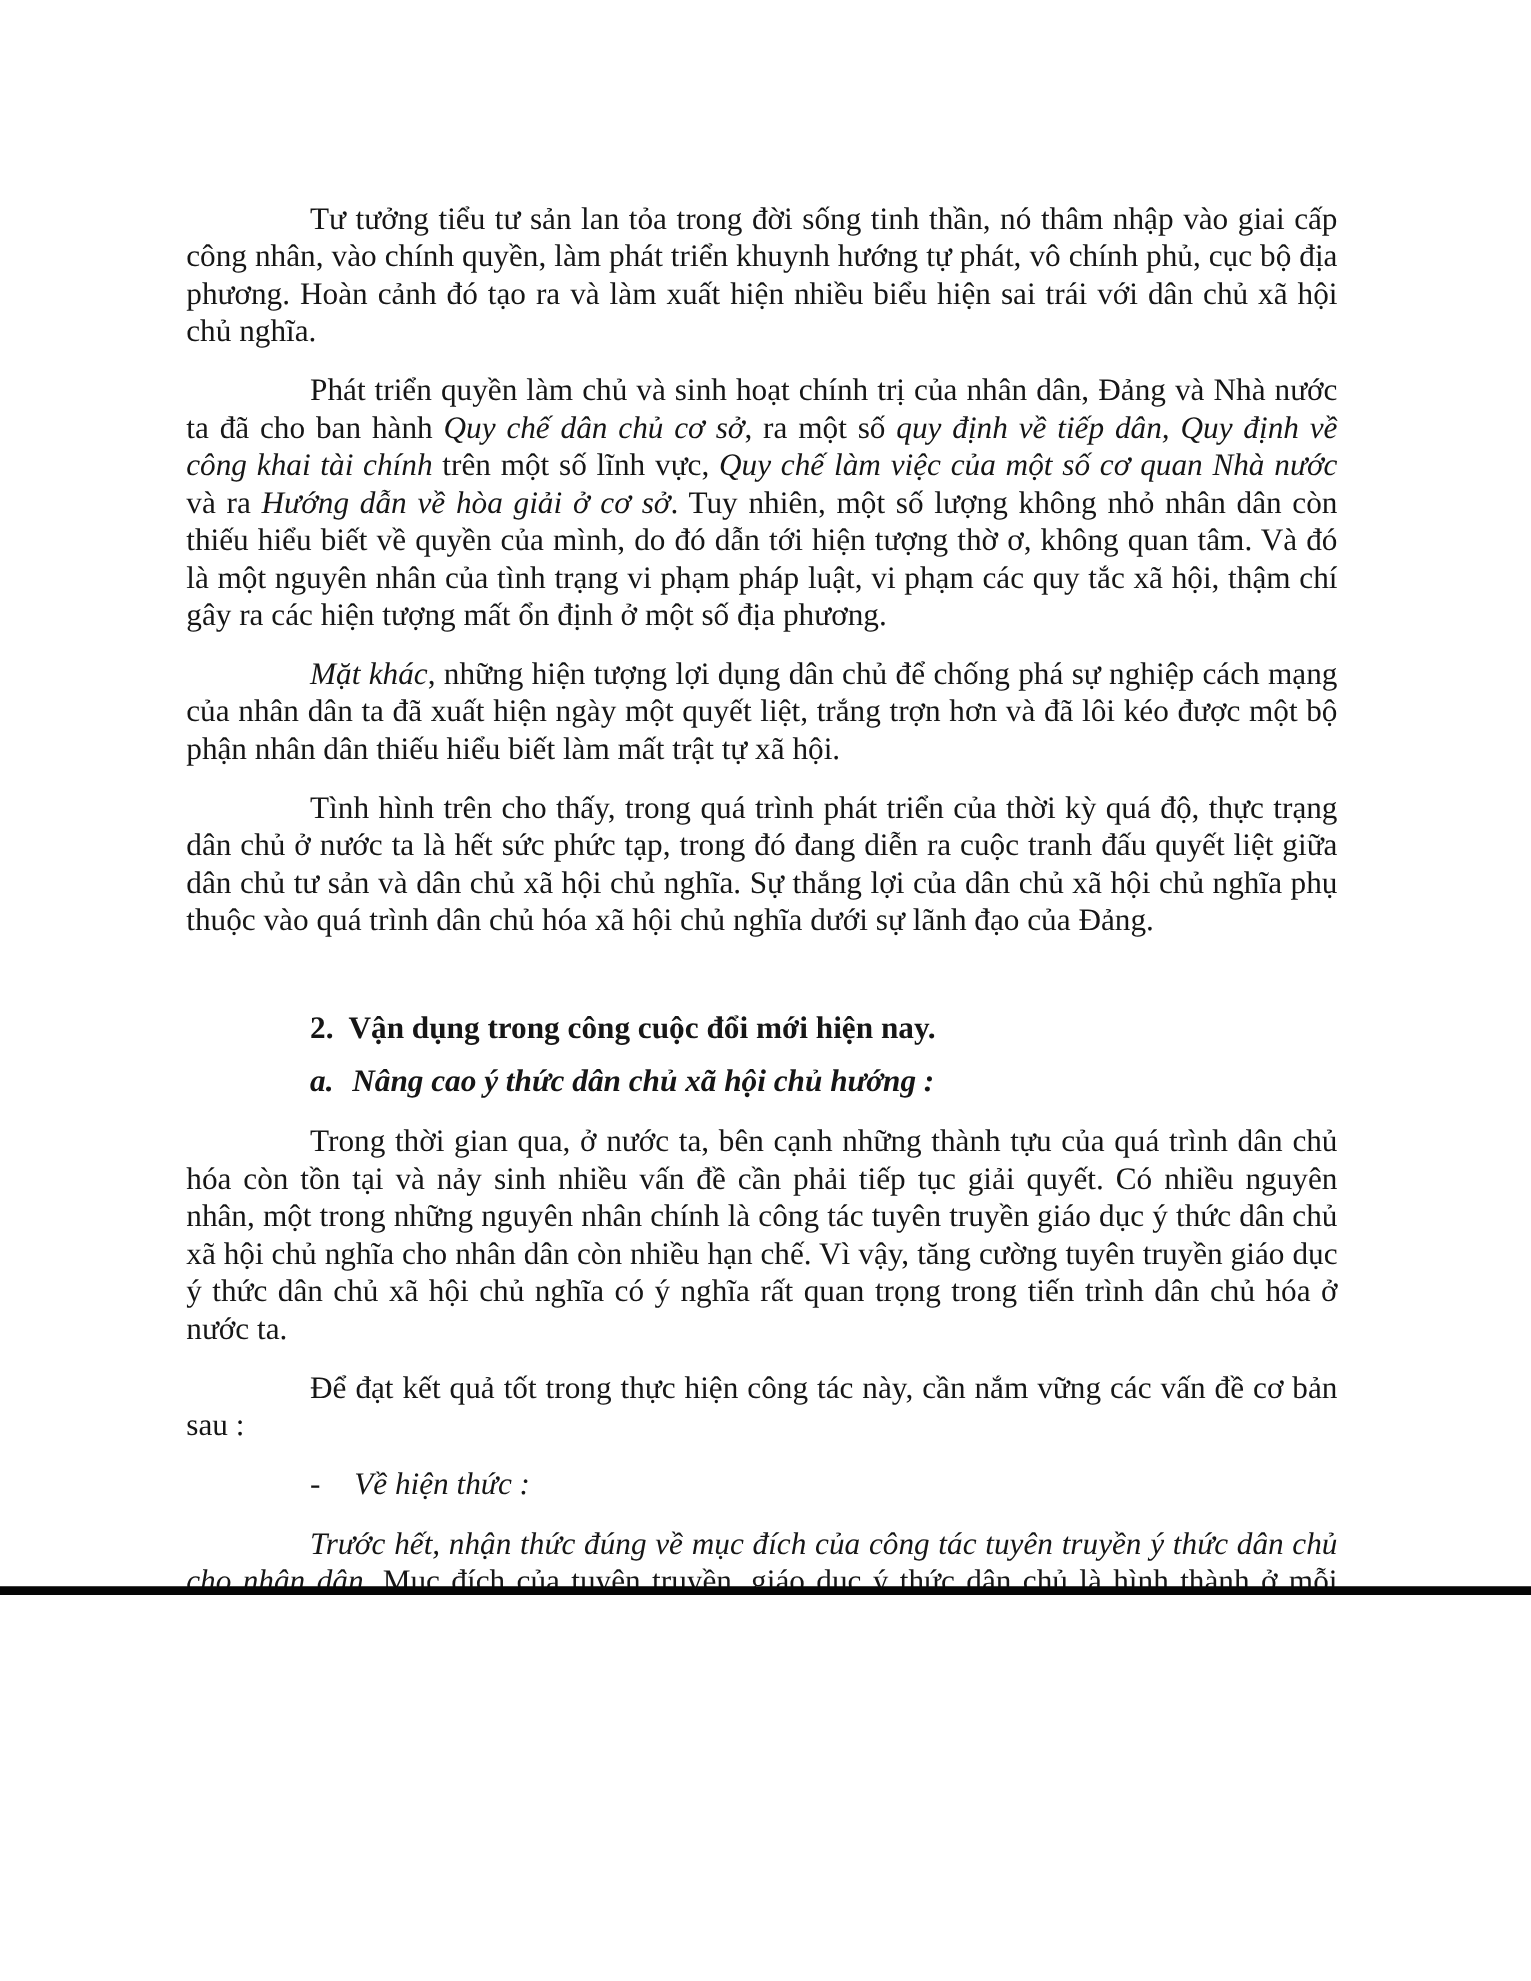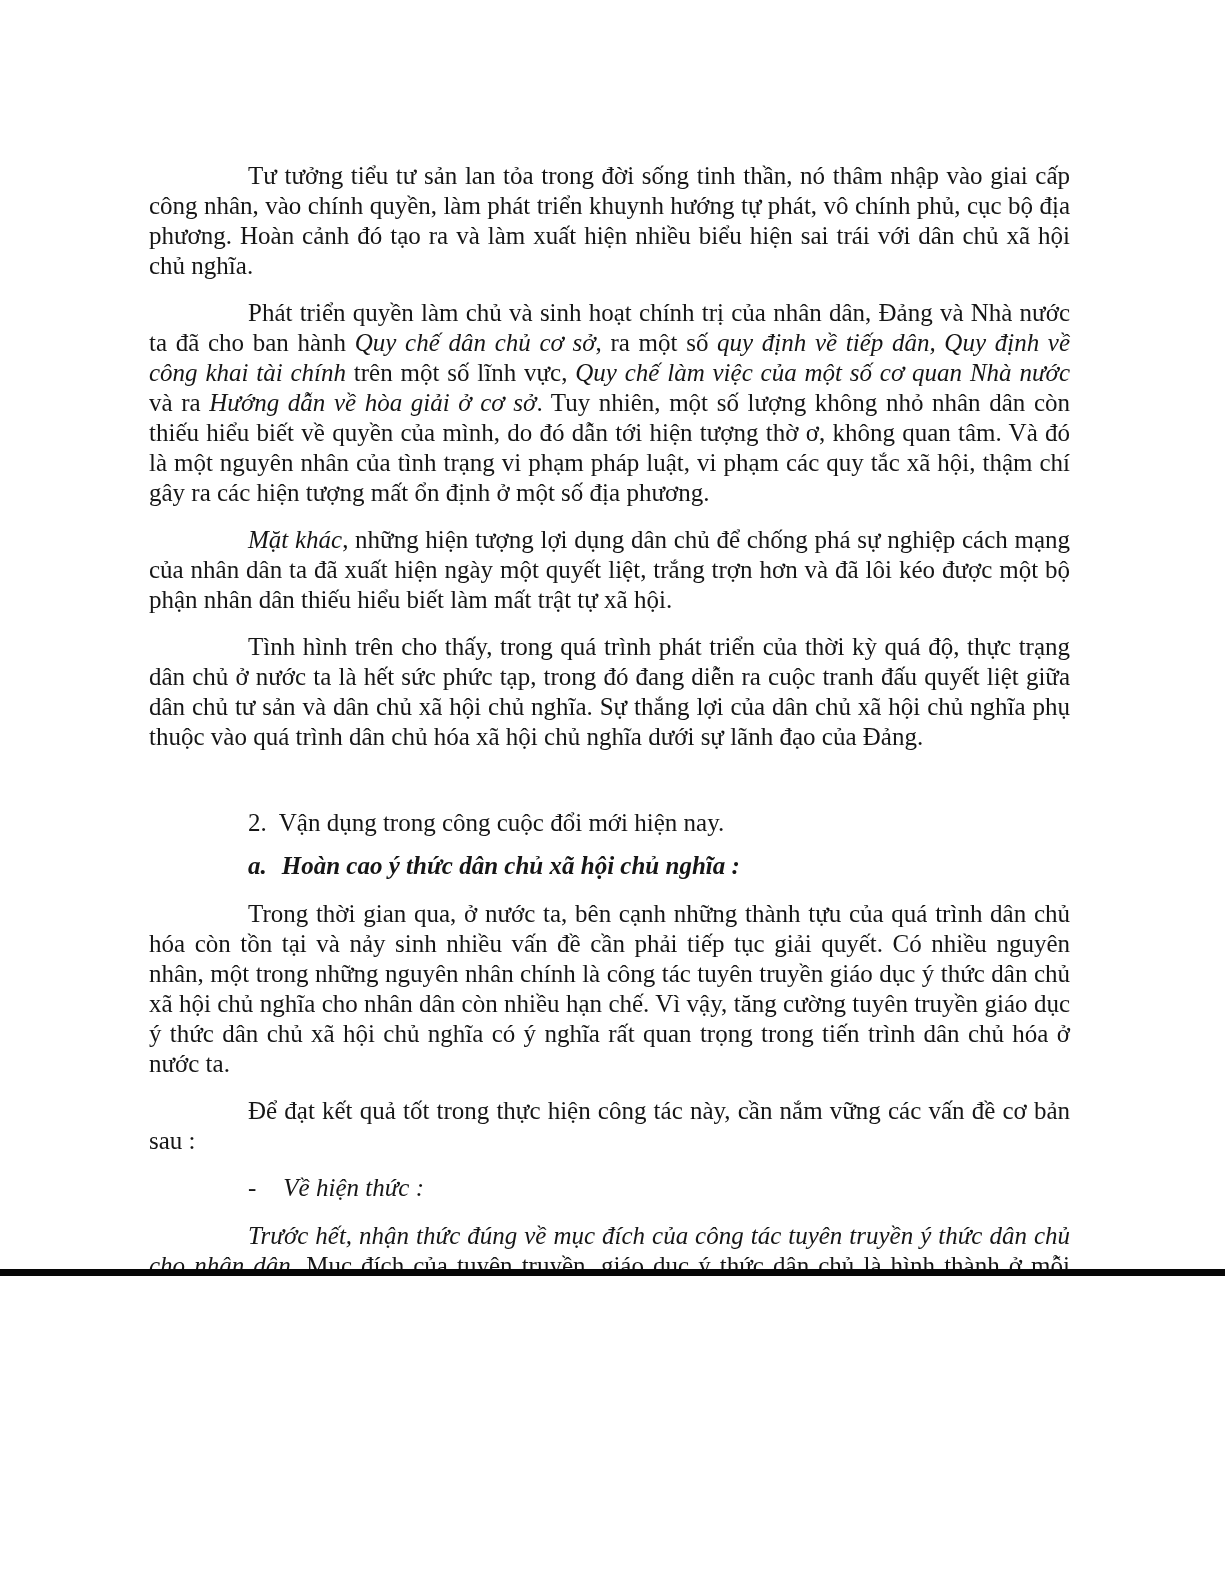--- a/index.html
+++ b/index.html
@@ -26,21 +26,21 @@
     font-size: 25px;
     line-height: 30px;
     text-align: justify;
     text-indent: 99px;
     margin: 0 0 17px 0;
   }
   .para span { white-space: pre-wrap; }
   .heading-2 {
     font-size: 25px;
     line-height: 30px;
-    font-weight: normal;
+    font-weight: bold;
     text-indent: 99px;
     margin: 56px 0 13px 0;
   }
   .heading-a {
     font-size: 25px;
     line-height: 30px;
     font-weight: bold;
     font-style: italic;
     text-indent: 99px;
     margin: 0 0 18px 0;
@@ -82,21 +82,21 @@
     <p class="para"><span>Tư tưởng tiểu tư sản lan tỏa trong đời sống tinh thần, nó thâm nhập vào giai cấp công nhân, vào chính quyền, làm phát triển khuynh hướng tự phát, vô chính phủ, cục bộ địa phương. Hoàn cảnh đó tạo ra và làm xuất hiện nhiều biểu hiện sai trái với dân chủ xã hội chủ nghĩa.</span></p>
 
     <p class="para"><span>Phát triển quyền làm chủ và sinh hoạt chính trị của nhân dân, Đảng và Nhà nước ta đã cho ban hành </span><span class="it">Quy chế dân chủ cơ sở</span><span>, ra một số </span><span class="it">quy định về tiếp dân, Quy định về công khai tài chính</span><span> trên một số lĩnh vực, </span><span class="it">Quy chế làm việc của một số cơ quan Nhà nước</span><span> và ra </span><span class="it">Hướng dẫn về hòa giải ở cơ sở</span><span>. Tuy nhiên, một số lượng không nhỏ nhân dân còn thiếu hiểu biết về quyền của mình, do đó dẫn tới hiện tượng thờ ơ, không quan tâm. Và đó là một nguyên nhân của tình trạng vi phạm pháp luật, vi phạm các quy tắc xã hội, thậm chí gây ra các hiện tượng mất ổn định ở một số địa phương.</span></p>
 
     <p class="para"><span class="bi">Mặt khác</span><span>, những hiện tượng lợi dụng dân chủ để chống phá sự nghiệp cách mạng của nhân dân ta đã xuất hiện ngày một quyết liệt, trắng trợn hơn và đã lôi kéo được một bộ phận nhân dân thiếu hiểu biết làm mất trật tự xã hội.</span></p>
 
     <p class="para"><span>Tình hình trên cho thấy, trong quá trình phát triển của thời kỳ quá độ, thực trạng dân chủ ở nước ta là hết sức phức tạp, trong đó đang diễn ra cuộc tranh đấu quyết liệt giữa dân chủ tư sản và dân chủ xã hội chủ nghĩa. Sự thắng lợi của dân chủ xã hội chủ nghĩa phụ thuộc vào quá trình dân chủ hóa xã hội chủ nghĩa dưới sự lãnh đạo của Đảng.</span></p>
 
     <h2 class="heading-2"><span>2.</span><span class="num-gap"></span><span>Vận dụng trong công cuộc đổi mới hiện nay.</span></h2>
 
-    <h3 class="heading-a"><span>a.</span><span class="let-gap"></span><span>Hoàn cao ý thức dân chủ xã hội chủ nghĩa :</span></h3>
+    <h3 class="heading-a"><span>a.</span><span class="let-gap"></span><span>Nâng cao ý thức dân chủ xã hội chủ hướng :</span></h3>
 
     <p class="para"><span>Trong thời gian qua, ở nước ta, bên cạnh những thành tựu của quá trình dân chủ hóa còn tồn tại và nảy sinh nhiều vấn đề cần phải tiếp tục giải quyết. Có nhiều nguyên nhân, một trong những nguyên nhân chính là công tác tuyên truyền giáo dục ý thức dân chủ xã hội chủ nghĩa cho nhân dân còn nhiều hạn chế. Vì vậy, tăng cường tuyên truyền giáo dục ý thức dân chủ xã hội chủ nghĩa có ý nghĩa rất quan trọng trong tiến trình dân chủ hóa ở nước ta.</span></p>
 
     <p class="para"><span>Để đạt kết quả tốt trong thực hiện công tác này, cần nắm vững các vấn đề cơ bản sau :</span></p>
 
     <p class="bullet-line"><span>-</span><span class="dash-gap"></span><span class="bi">Về hiện thức :</span></p>
 
     <p class="para"><span class="it">Trước hết, nhận thức đúng về mục đích của công tác tuyên truyền ý thức dân chủ cho nhân dân.</span><span> Mục đích của tuyên truyền, giáo dục ý thức dân chủ là hình thành ở mỗi người dân sự thấy biết đúng về nền dân chủ xã hội chủ nghĩa, từ đó đi</span></p>
 
   </div>

